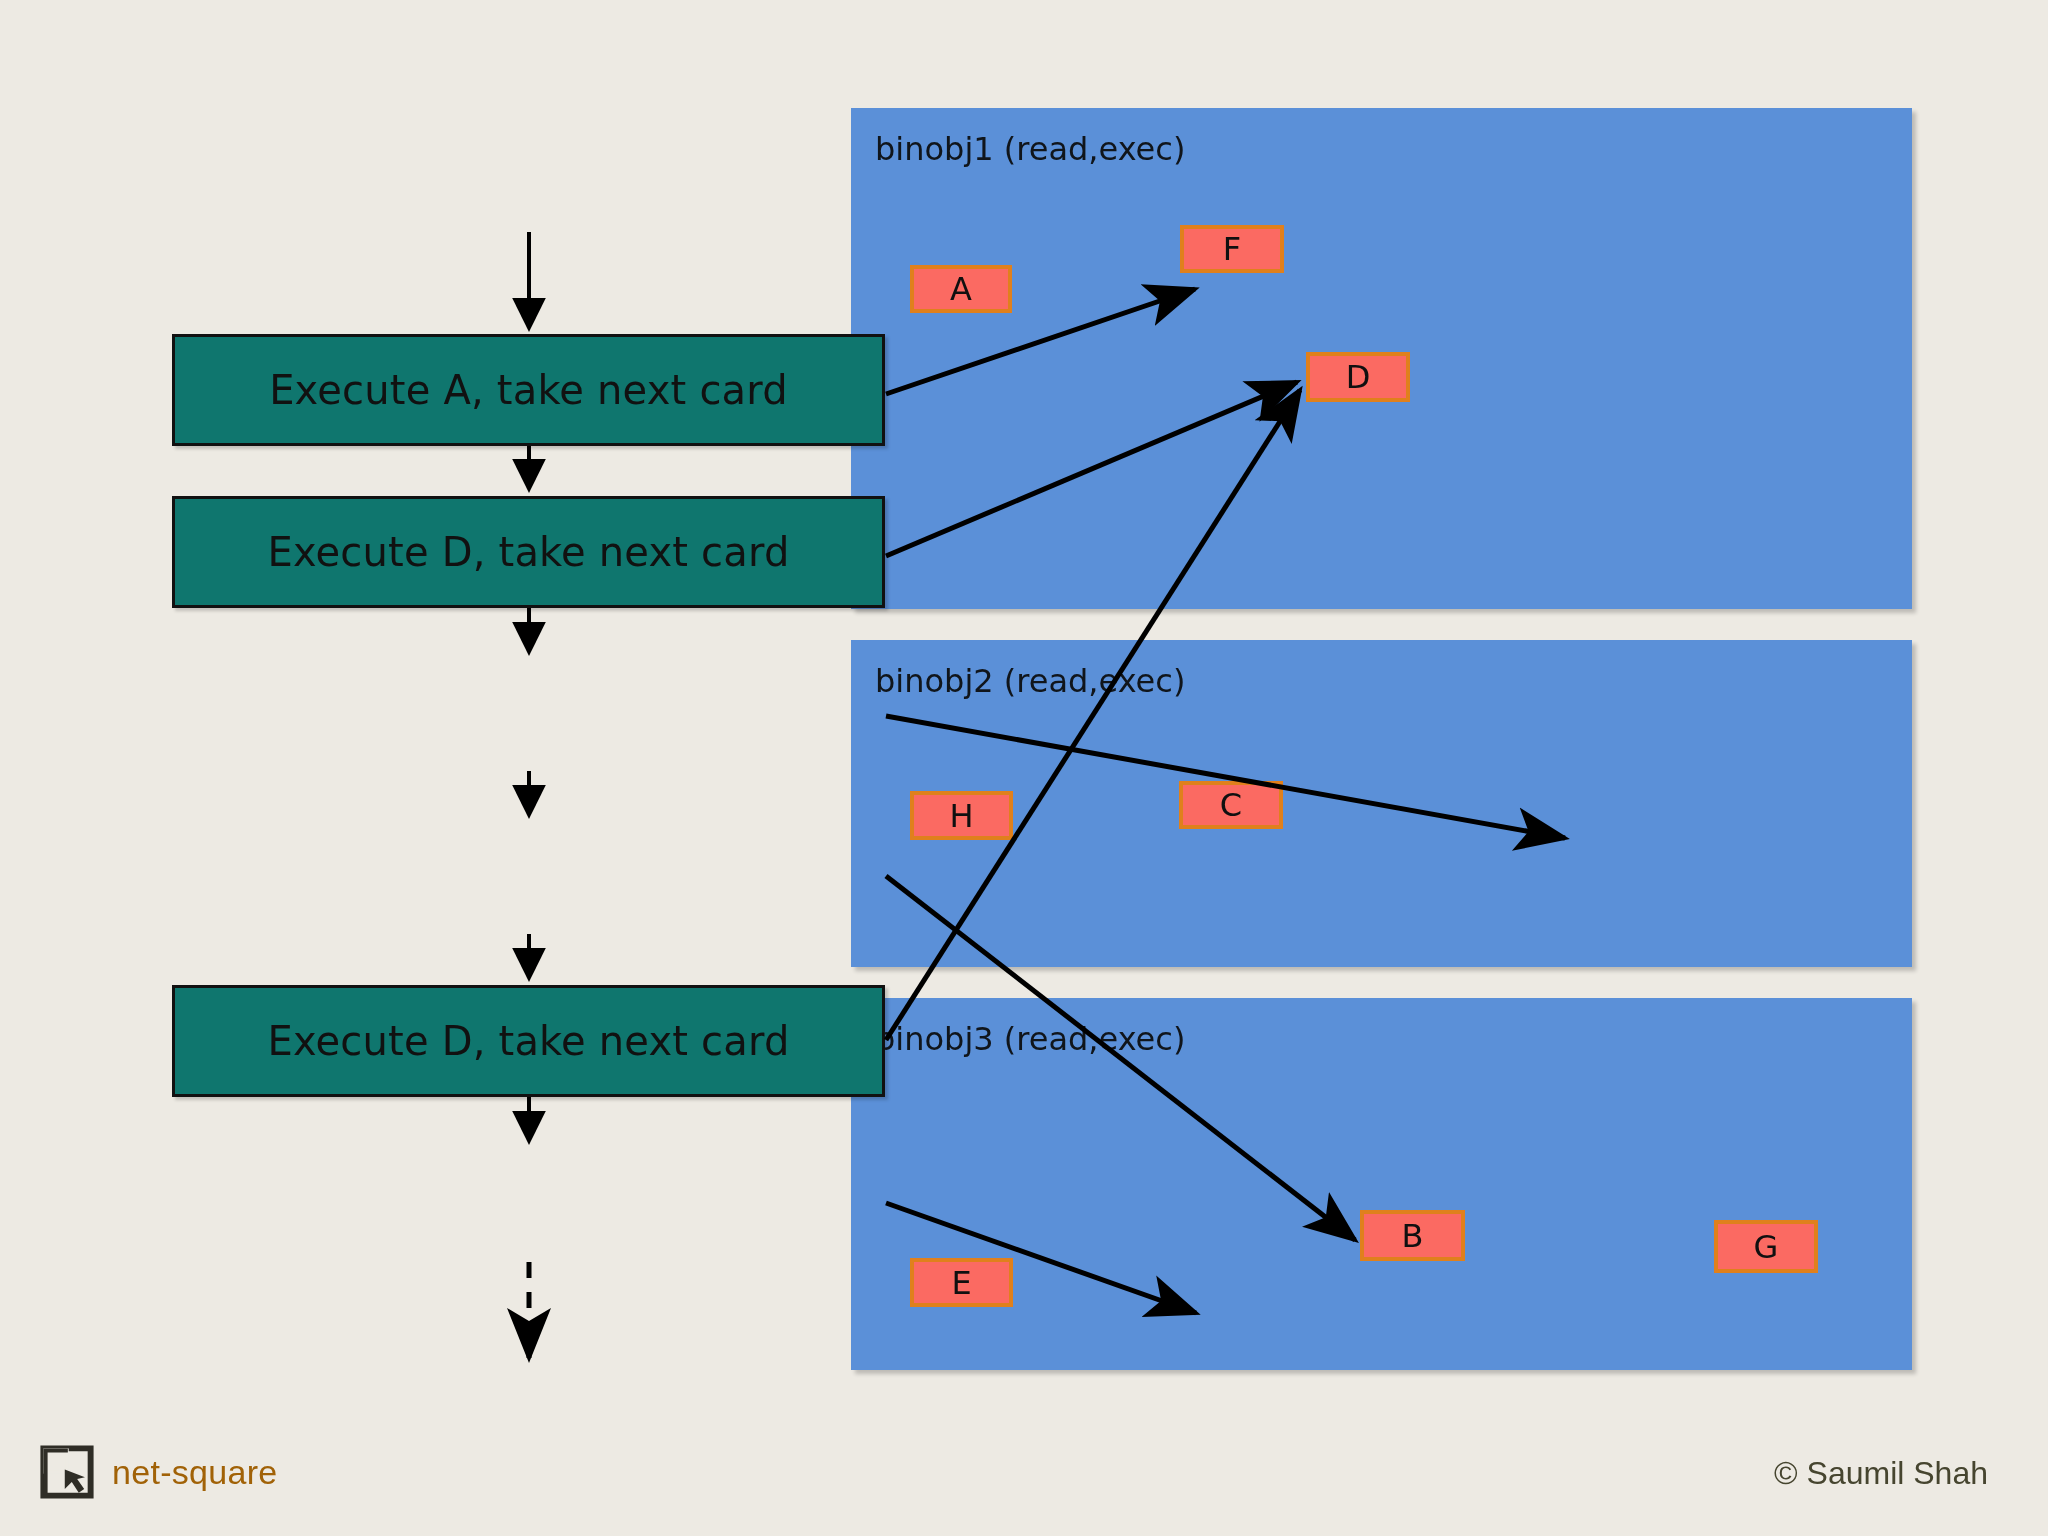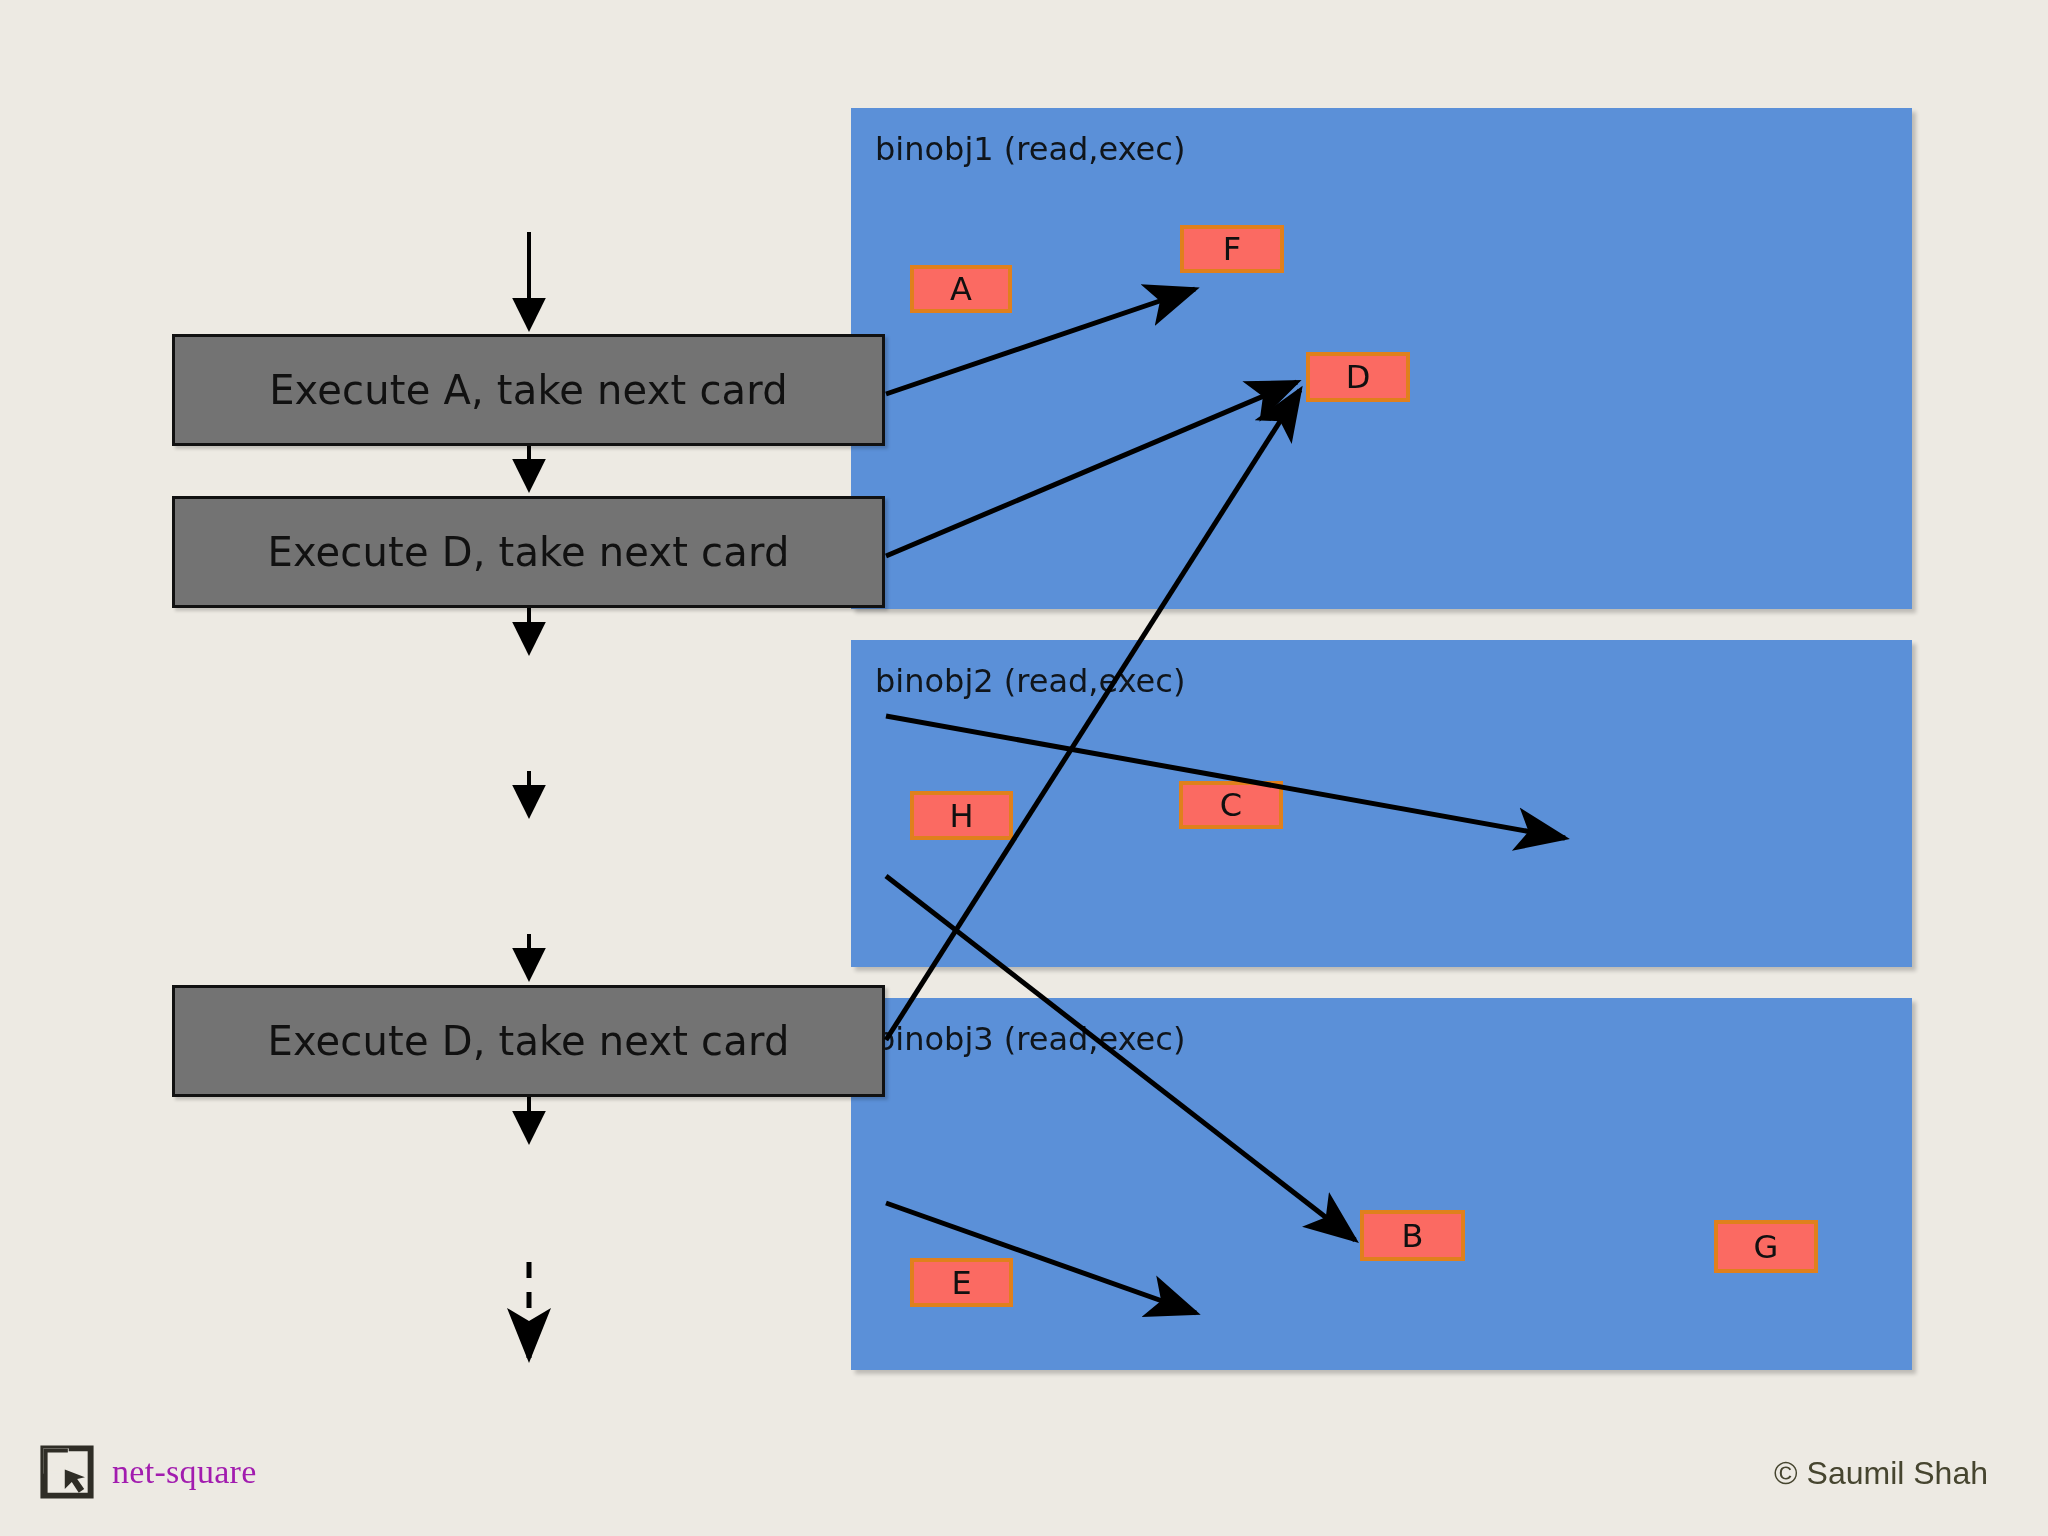--- a/index.html
+++ b/index.html
@@ -7,21 +7,21 @@
     width:2048px;height:1536px;
     background:#edeae3;
     font-family:"DejaVu Sans","Liberation Sans",sans-serif;
     overflow:hidden;position:relative;
   }
   #stage{position:absolute;inset:0;width:2048px;height:1084px;}
 
   
   .flow-box{
     position:absolute;
-    background:#737373;
+    background:#0f766e;
     border:3px solid #111111;
     box-sizing:border-box;
     display:flex;align-items:center;justify-content:center;
     box-shadow:3px 3px 3px rgba(0,0,0,.18);
   }
   .flow-box span{
     font-size:40px;
     color:#111111;
     letter-spacing:.2px;
     white-space:nowrap;
@@ -57,22 +57,22 @@
   
   #arrows{position:absolute;left:0;top:0;width:2048px;height:1536px;pointer-events:none;}
 
   
   #footer-logo{
     position:absolute;left:40px;top:1445px;
     display:flex;align-items:center;gap:18px;
   }
   #footer-logo .logo-mark{width:54px;height:54px;display:block;}
   #footer-logo .brand{
-    font-size:34px;color:#a21caf;
-    font-family:Liberation Serif, serif;
+    font-size:34px;color:#a16207;
+    font-family:Liberation Sans, sans-serif;
     letter-spacing:.3px;
   }
   #copyright{
     position:absolute;right:60px;top:1455px;
     font-size:32px;color:#46452f;
     font-family:"Liberation Sans",sans-serif;
     white-space:nowrap;
   }
 </style>
 </head>

